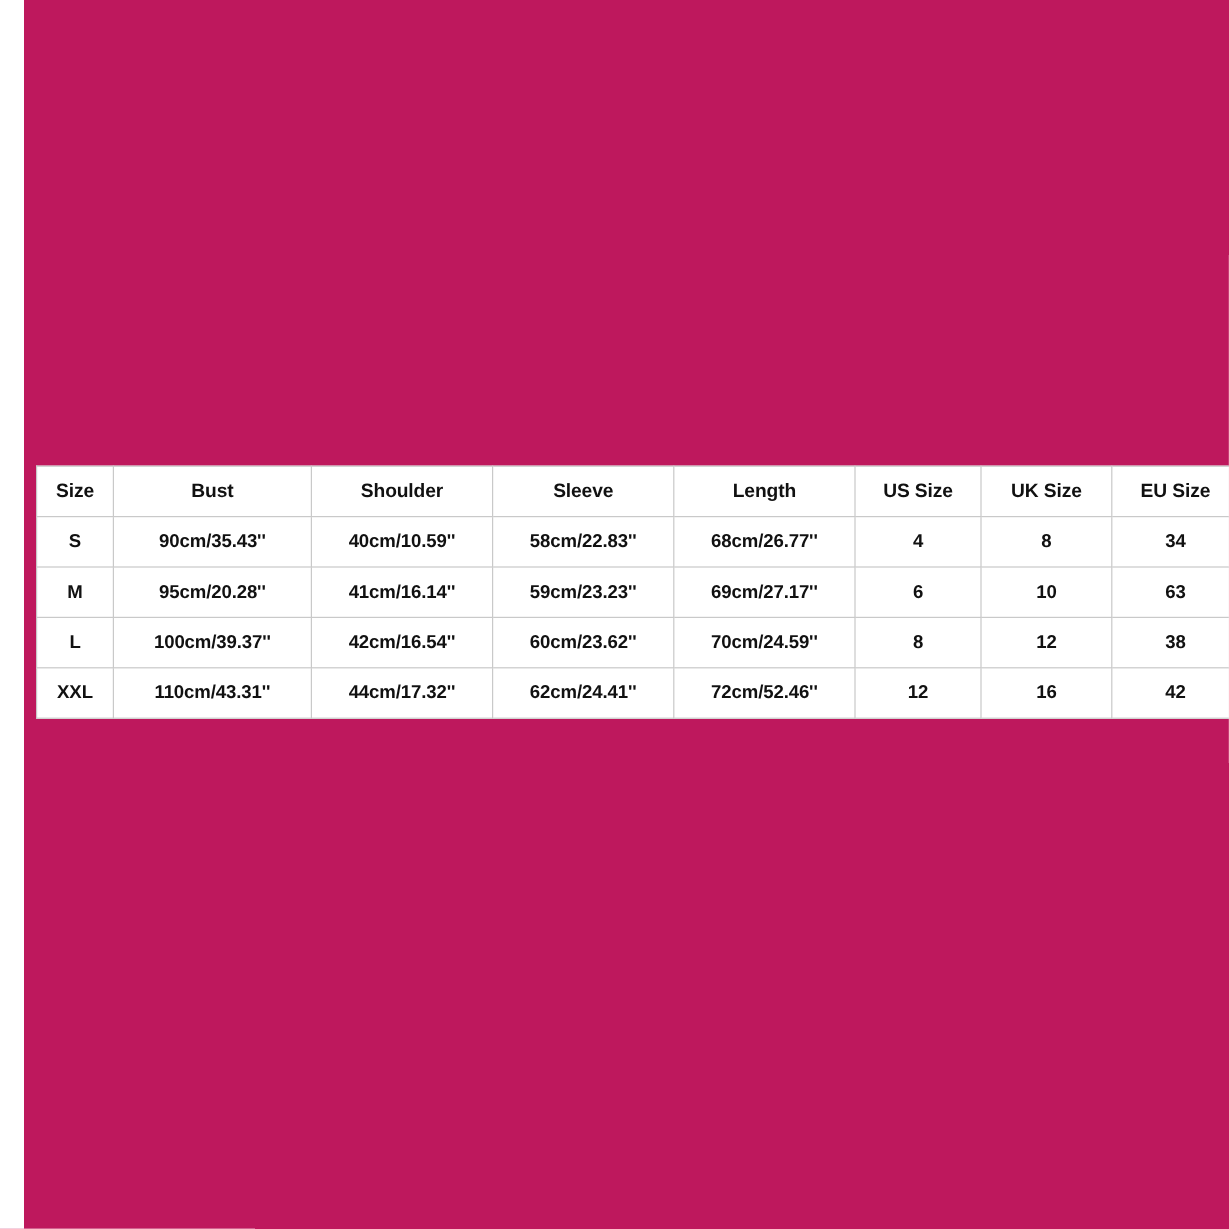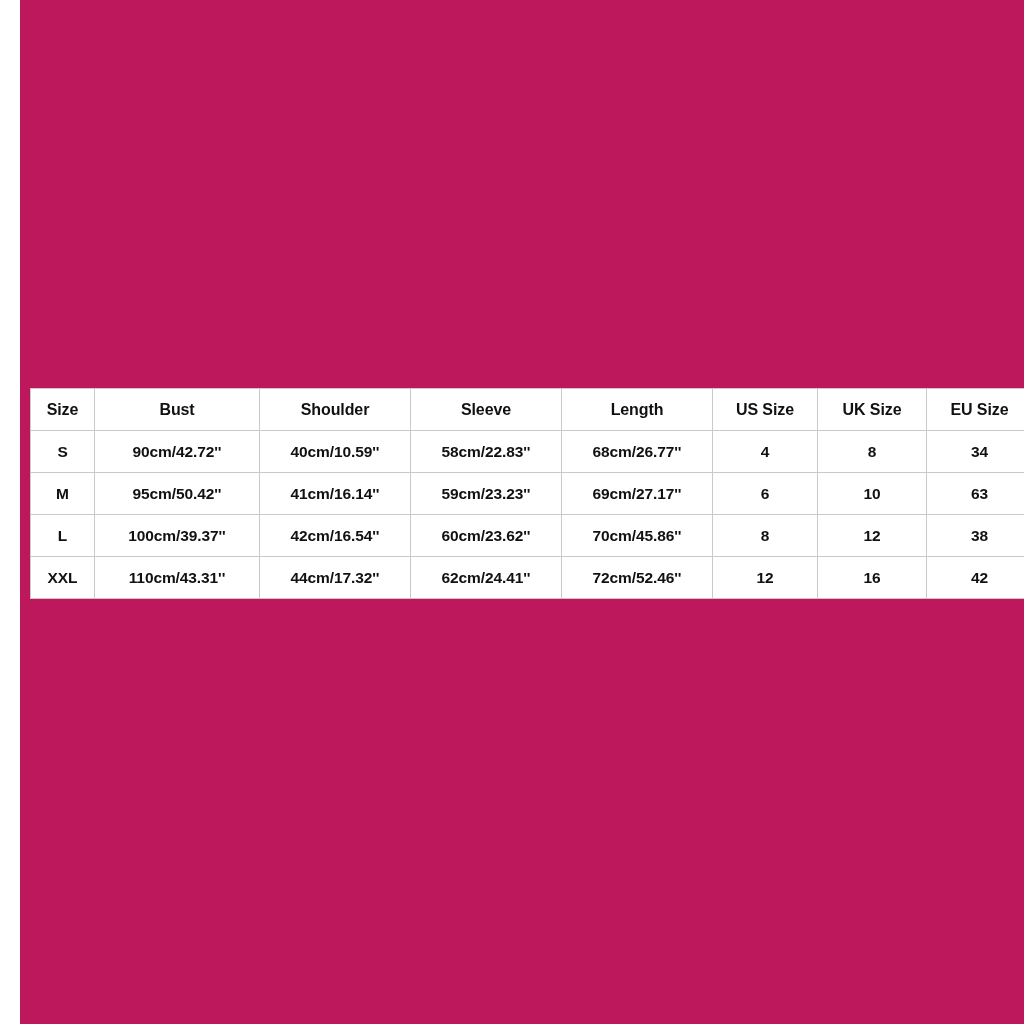--- a/index.html
+++ b/index.html
@@ -97,44 +97,44 @@
           <th>Sleeve</th>
           <th>Length</th>
           <th>US Size</th>
           <th>UK Size</th>
           <th>EU Size</th>
         </tr>
       </thead>
       <tbody>
         <tr>
           <td>S</td>
-          <td>90cm/42.72''</td>
+          <td>90cm/35.43''</td>
           <td>40cm/10.59''</td>
           <td>58cm/22.83''</td>
           <td>68cm/26.77''</td>
           <td>4</td>
           <td>8</td>
           <td>34</td>
         </tr>
         <tr>
           <td>M</td>
-          <td>95cm/50.42''</td>
+          <td>95cm/20.28''</td>
           <td>41cm/16.14''</td>
           <td>59cm/23.23''</td>
           <td>69cm/27.17''</td>
           <td>6</td>
           <td>10</td>
           <td>63</td>
         </tr>
         <tr>
           <td>L</td>
           <td>100cm/39.37''</td>
           <td>42cm/16.54''</td>
           <td>60cm/23.62''</td>
-          <td>70cm/45.86''</td>
+          <td>70cm/24.59''</td>
           <td>8</td>
           <td>12</td>
           <td>38</td>
         </tr>
         <tr>
           <td>XXL</td>
           <td>110cm/43.31''</td>
           <td>44cm/17.32''</td>
           <td>62cm/24.41''</td>
           <td>72cm/52.46''</td>

